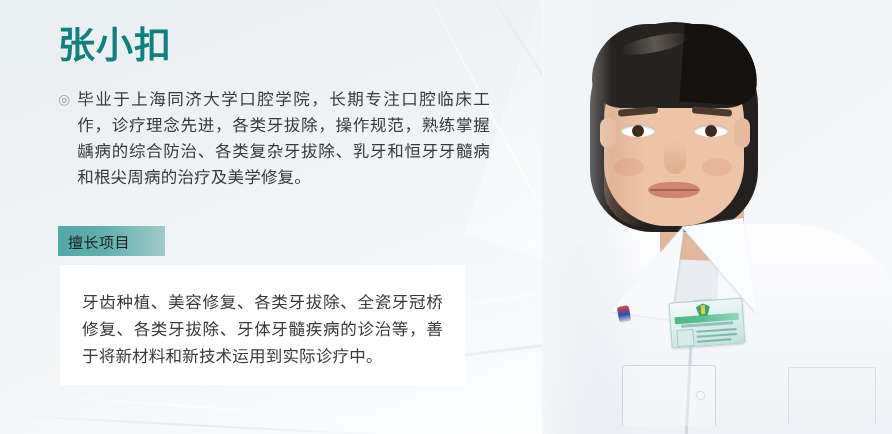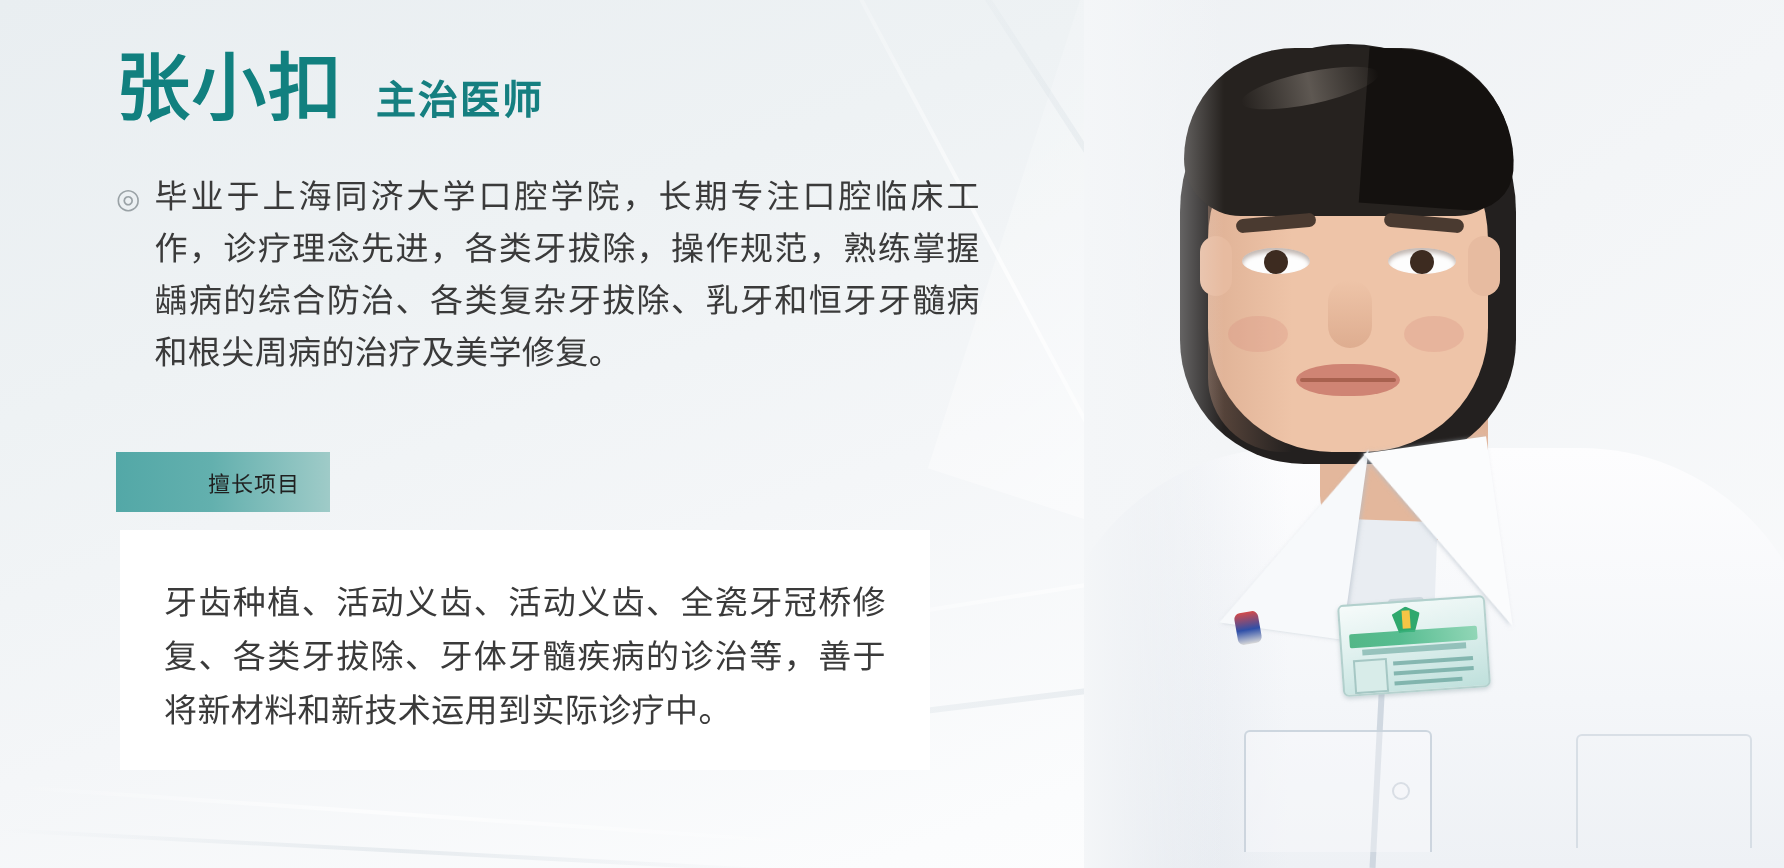--- a/index.html
+++ b/index.html
@@ -126,25 +126,24 @@
     top: 226px;
     width: 107px;
     height: 30px;
     background: linear-gradient(90deg, #53a8a7 0%, #63b0ae 45%, #9fcbc8 100%);
     display: flex;
     align-items: center;
     padding-left: 10px;
     box-sizing: border-box;
   }
   .specialty-tag-label {
-    font-size: 11px;
+    font-size: 15px;
     color: #1f1f1f;
     letter-spacing: .5px;
     white-space: nowrap;
-    margin-left: 36px;
   }
 
   
   .specialty-card {
     position: absolute;
     left: 2px;
     top: 265px;
     width: 405px;
     height: 120px;
     background: #ffffff;
@@ -513,30 +512,29 @@
       <div class="badge-line l3"></div>
     </div>
 
     <div class="photo-fade-left"></div>
   </div>
 
   <div class="content">
 
     <div class="name-row">
       <span class="doctor-name">张小扣</span>
-      <span class="doctor-title">主治医师</span>
     </div>
 
     <div class="bio">
       <span class="bio-bullet">◎</span>
       <span class="bio-text">毕业于上海同济大学口腔学院，长期专注口腔临床工作，诊疗理念先进，各类牙拔除，操作规范，熟练掌握龋病的综合防治、各类复杂牙拔除、乳牙和恒牙牙髓病和根尖周病的治疗及美学修复。</span>
     </div>
 
     <div class="specialty-tag">
       <span class="specialty-tag-label">擅长项目</span>
     </div>
 
     <div class="specialty-card">
-      <div class="specialty-text">牙齿种植、活动义齿、活动义齿、全瓷牙冠桥修复、各类牙拔除、牙体牙髓疾病的诊治等，善于将新材料和新技术运用到实际诊疗中。</div>
+      <div class="specialty-text">牙齿种植、美容修复、各类牙拔除、全瓷牙冠桥修复、各类牙拔除、牙体牙髓疾病的诊治等，善于将新材料和新技术运用到实际诊疗中。</div>
     </div>
 
   </div>
 </div>
 
 </body></html>

